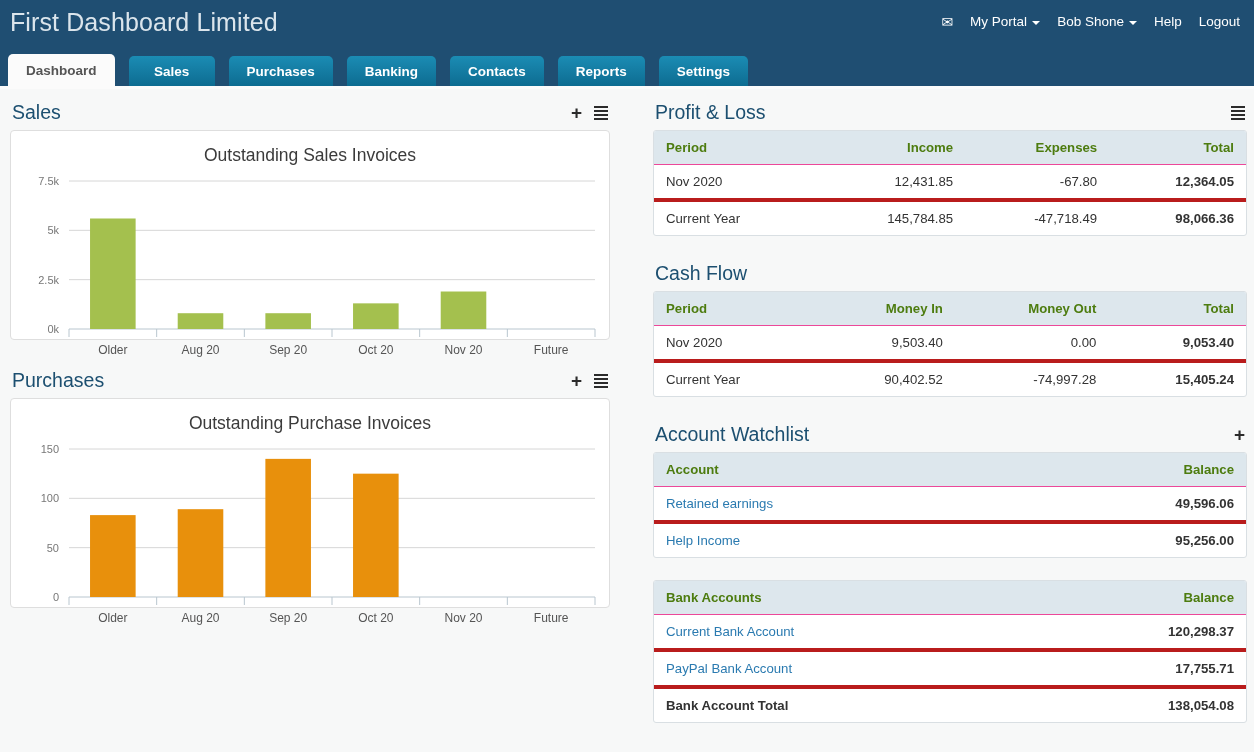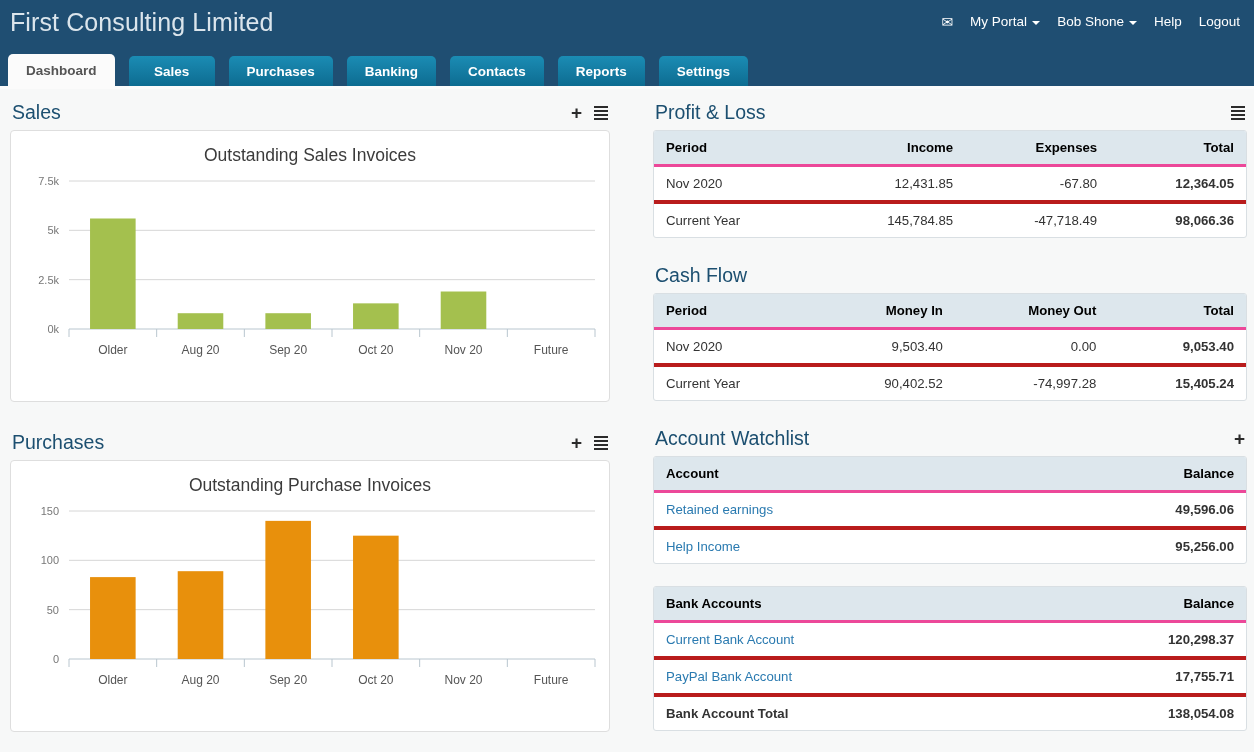--- a/index.html
+++ b/index.html
@@ -154,21 +154,21 @@
   .list-icon i::before{
     content:""; position:absolute; left:0; top:0;
     width:3px; height:2px; background:#2b2b2b;
   }
 
   
   .chart-card {
     background: #ffffff;
     border: 1px solid #dedede;
     border-radius: 4px;
-    height: 272px;
+    height: 210px;
     position: relative;
   }
   .chart-title {
     text-align: center;
     font-size: 17.5px;
     color: #3b3b3b;
     padding-top: 14px;
     font-weight: 400;
   }
   .plot {
@@ -186,25 +186,25 @@
     background: #fff;
     overflow: hidden;
   }
   table.data {
     width: 100%;
     border-collapse: collapse;
     font-size: 13.2px;
   }
   table.data th {
     background: #dde7ed;
-    color: #000000;
+    color: #4d7c0f;
     font-weight: bold;
     text-align: right;
     padding: 9px 12px;
-    border-bottom: 3px solid #ec4899;
+    border-bottom: 1px solid #ec4899;
     white-space: nowrap;
   }
   table.data th.first { text-align: left; }
   table.data td {
     padding: 9px 12px;
     text-align: right;
     border-bottom: 4px solid #b91c1c;
     color: #333;
     white-space: nowrap;
   }
@@ -218,21 +218,21 @@
     text-decoration: none;
   }
   td.strong { font-weight: bold; color: #222; }
   .gap-sm { height: 19px; }
   .gap-md { height: 22px; }
 </style>
 </head>
 <body>
 
 <div class="topbar">
-  <div class="brand">First Consulting Limited</div>
+  <div class="brand">First Dashboard Limited</div>
   <div class="topnav">
     <span class="item envelope">✉</span>
     <a class="item" href="#">
       <span>My Portal</span>
       <span class="caret"></span>
     </a>
     <a class="item" href="#">
       <span>Bob Shone</span>
       <span class="caret"></span>
     </a>

